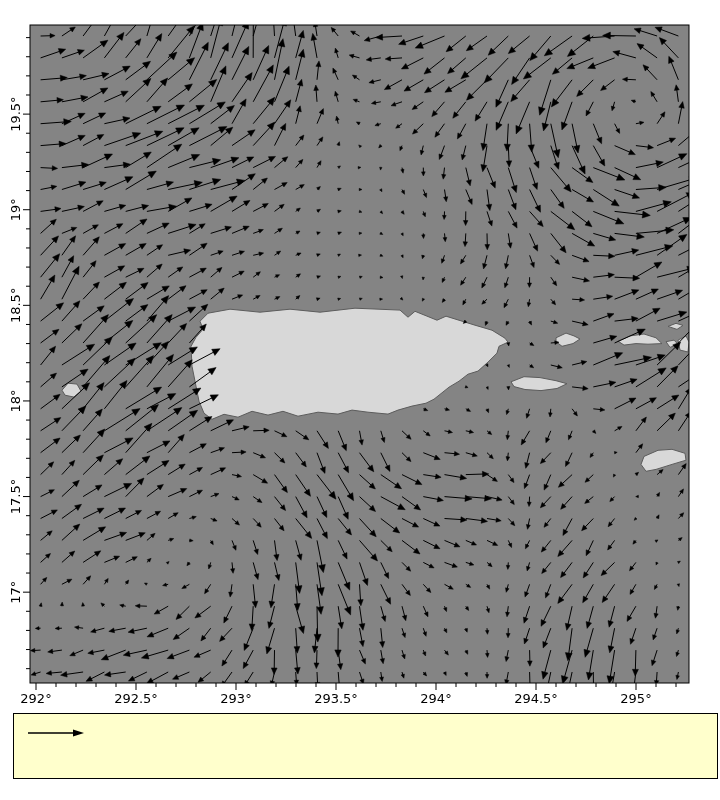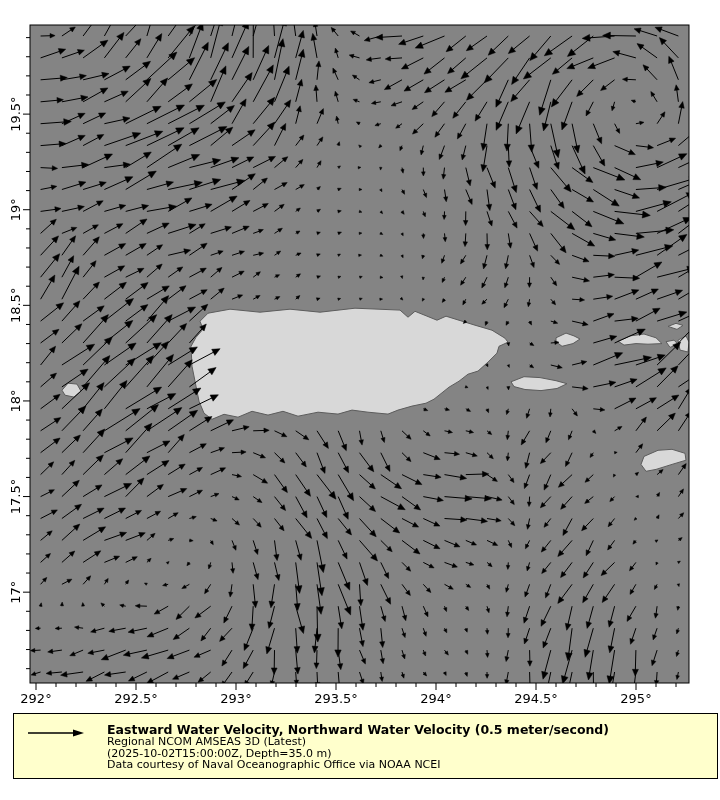--- a/index.html
+++ b/index.html
@@ -1806,20 +1806,14 @@
         <text x="20" y="209.72188317349617" text-anchor="middle" transform="rotate(-90 20 209.72188317349617)">19°</text>
         <text x="20" y="114.11014240046512" text-anchor="middle" transform="rotate(-90 20 114.11014240046512)">19.5°</text>
       </g>
     </svg>
 
   <div class="legend" id="legend-box" style="left: 13px; top: 713px; width: 705px; height: 66px; background: rgb(255, 255, 204); border-color: rgb(0, 0, 0);">
     <svg class="legend-arrow" width="60" height="12">
       <line x1="1" y1="6" x2="47" y2="6" stroke="#000" stroke-width="1.3"></line>
       <polygon points="57,6 46,2.6 46,9.4" fill="#000"></polygon>
     </svg>
-    <div class="legend-text">
-      <div class="legend-title">Eastward Water Velocity, Northward Water Velocity (0.5 meter/second)</div>
-      <div class="legend-line">Regional NCOM AMSEAS 3D (Latest)</div>
-      <div class="legend-line">(2025-10-02T15:00:00Z, Depth=35.0 m)</div>
-      <div class="legend-line">Data courtesy of Naval Oceanographic Office via NOAA NCEI</div>
-    </div>
   </div>
 </div>
 
 </body></html>

